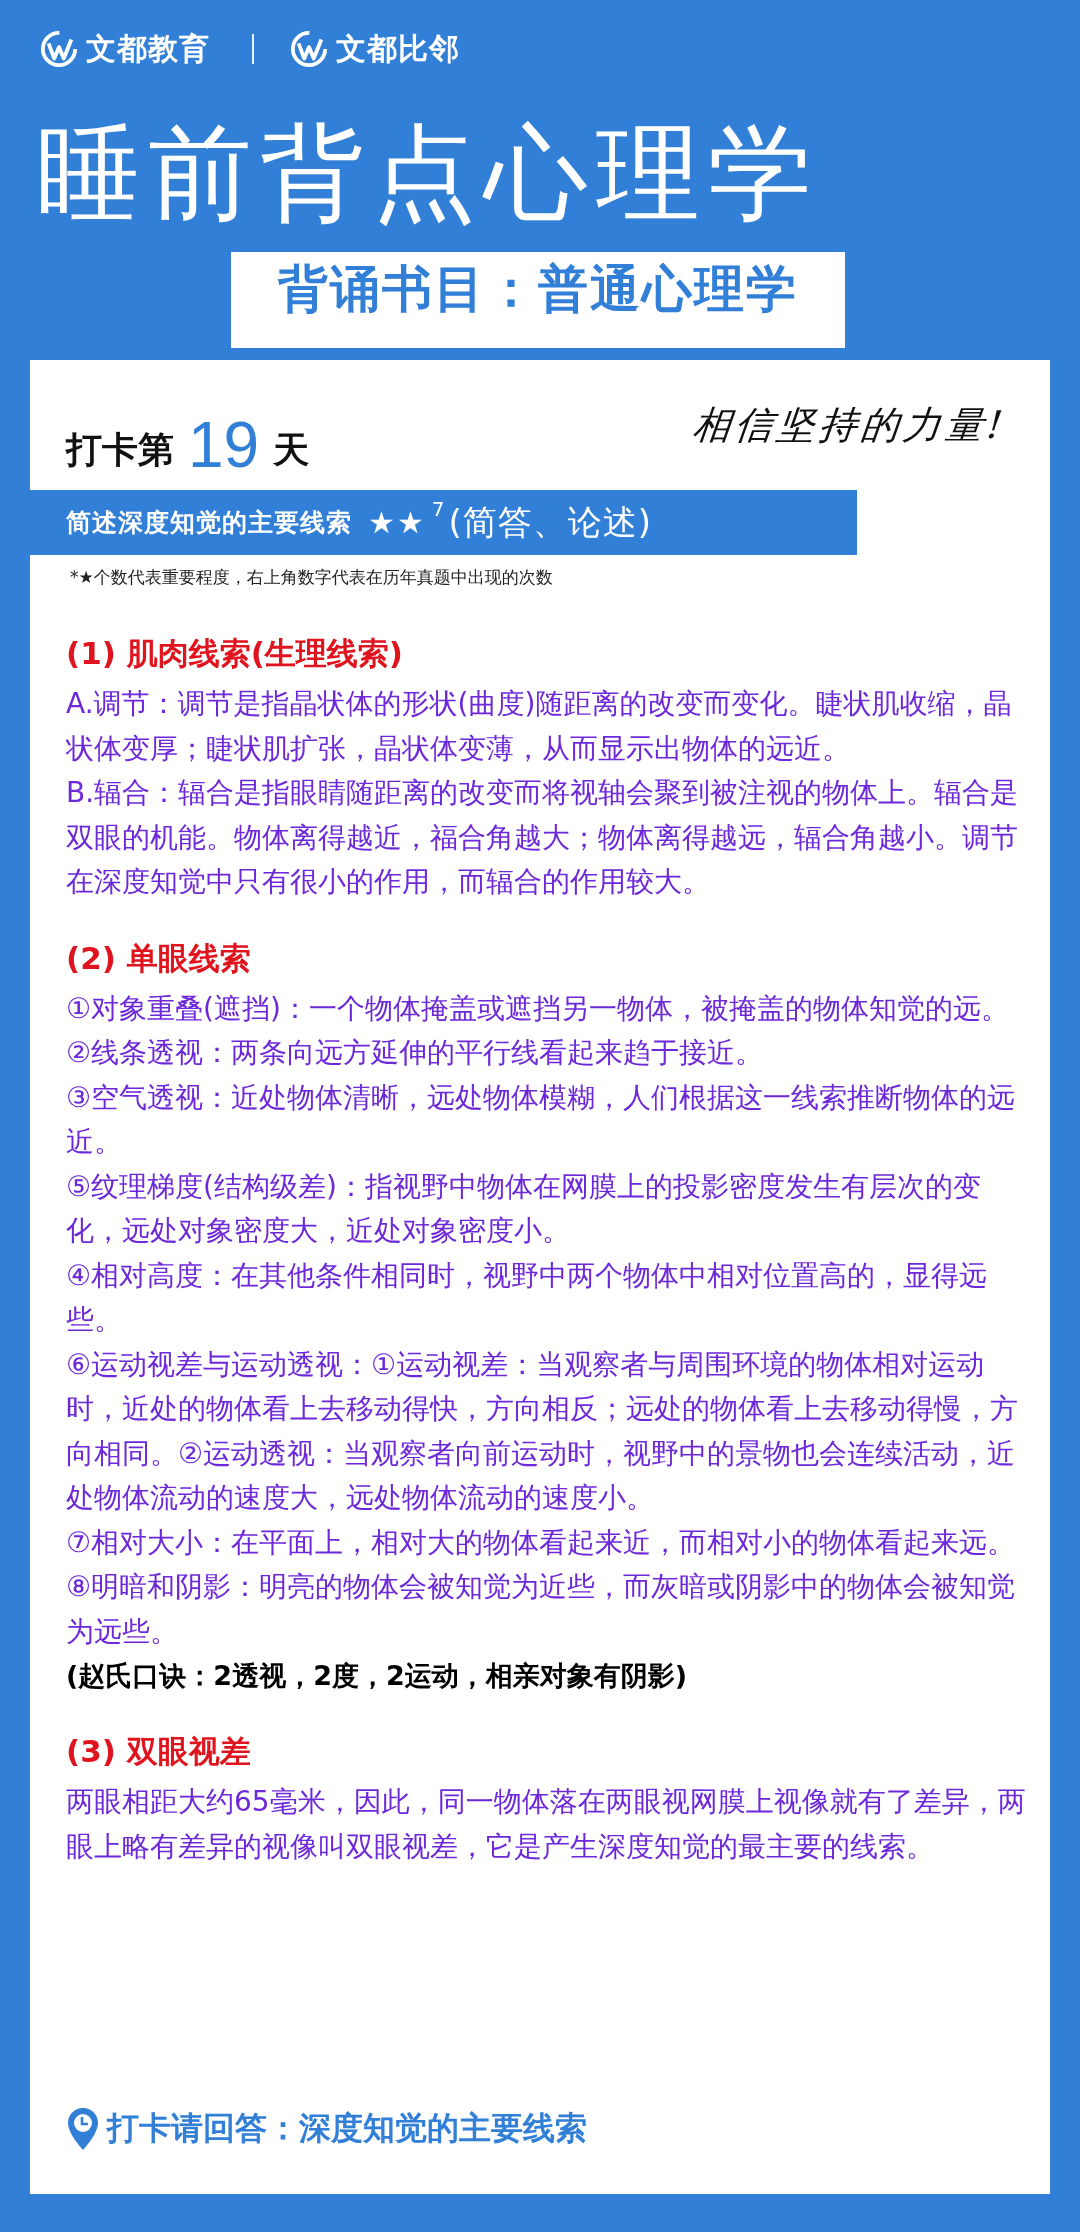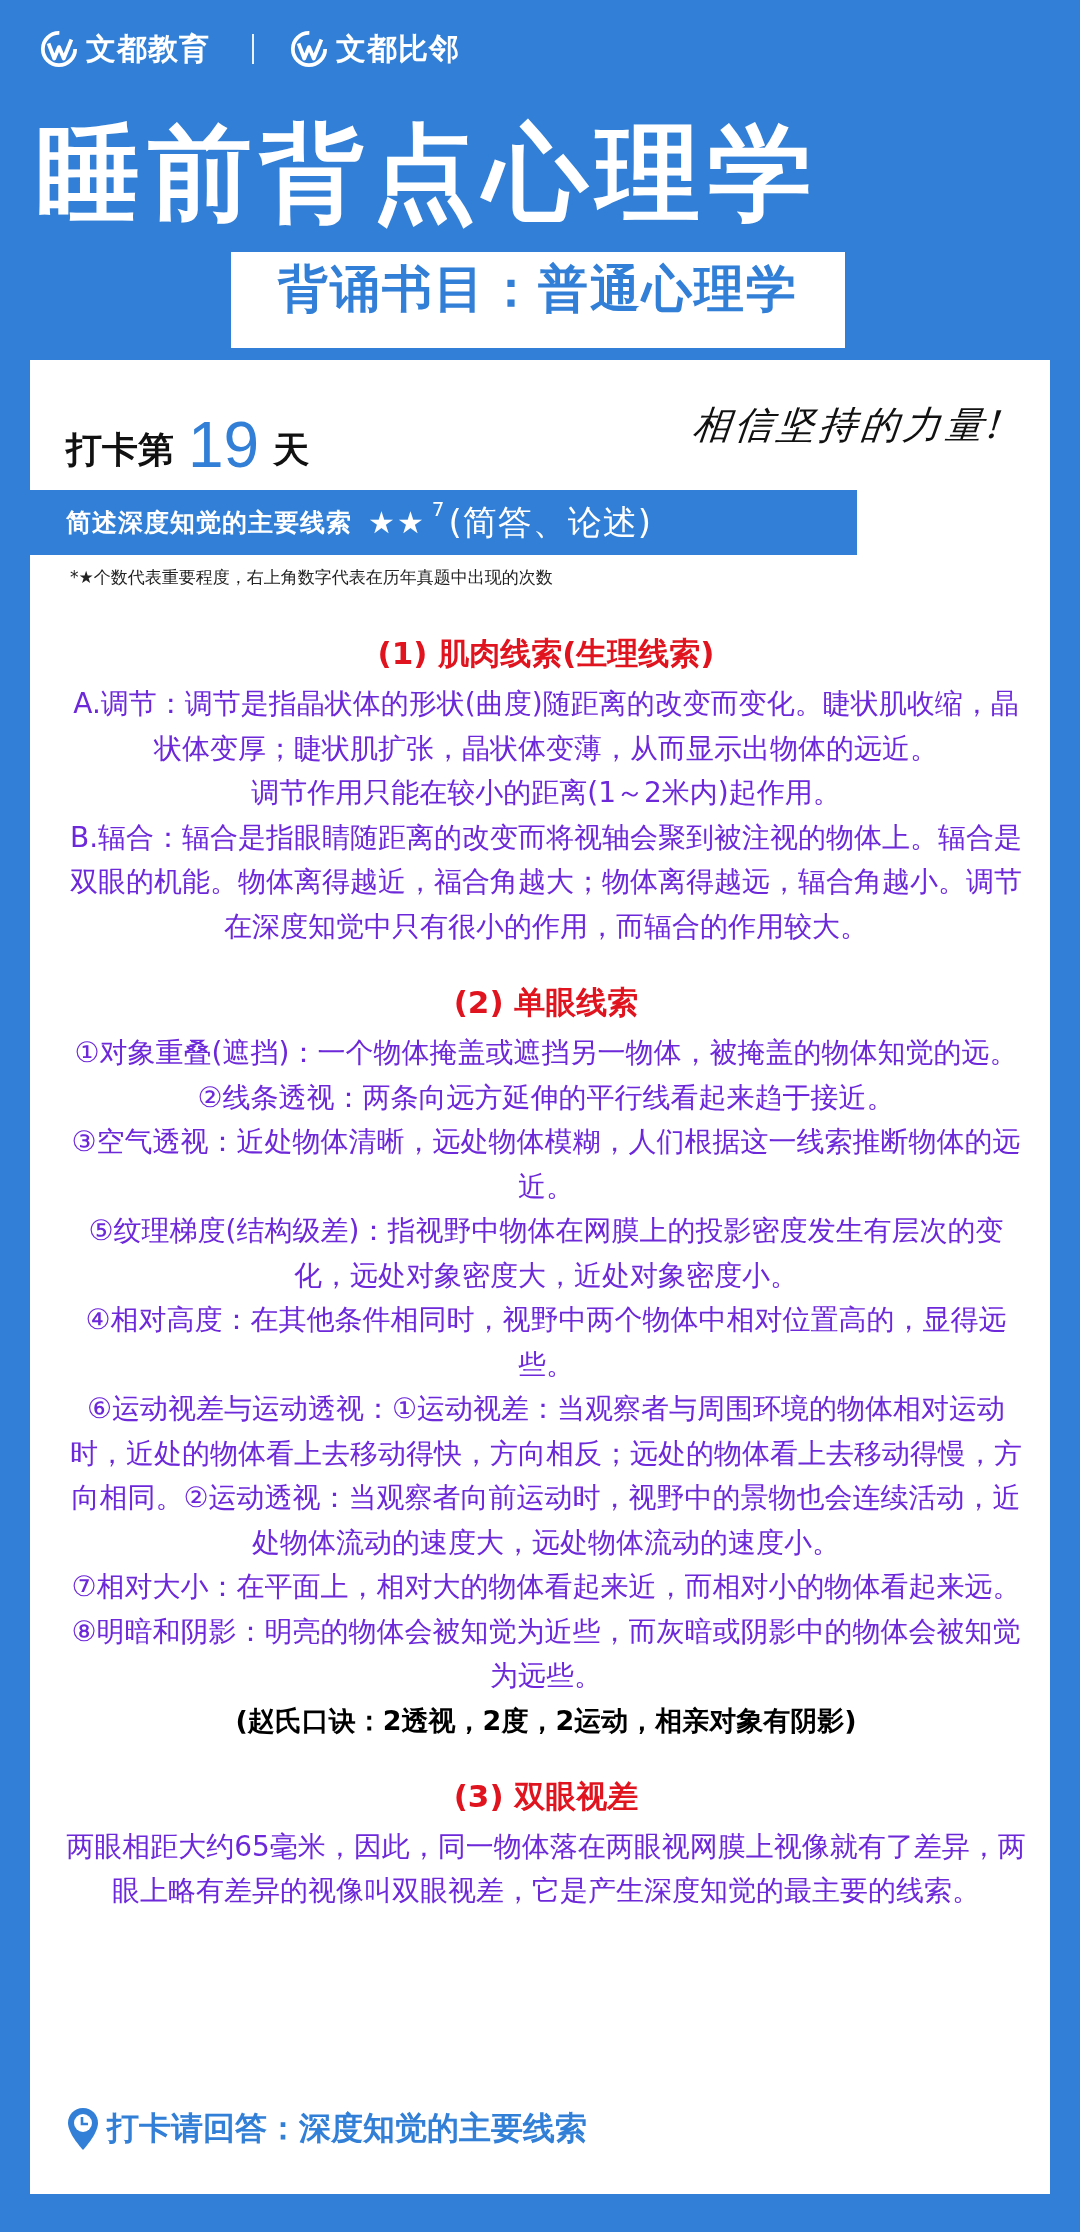--- a/index.html
+++ b/index.html
@@ -13,21 +13,21 @@
     position: absolute; left: 40px; top: 26px; height: 46px;
     display: flex; align-items: center; color: #fff;
   }
   .brand { display: flex; align-items: center; gap: 8px; }
   .brand-logo { width: 38px; height: 38px; }
   .brand-name { font-size: 30px; font-weight: bold; letter-spacing: 1px; color: #fff; }
   .brand-sep { width: 2px; height: 30px; background: #fff; margin: 0 36px 0 42px; opacity: .9; }
 
   .main-title {
     position: absolute; left: 0; top: 108px; width: 856px; text-align: center;
-    color: #fff; font-size: 104px; font-weight: bold; letter-spacing: 8px; line-height: 130px;
+    color: #fff; font-size: 104px; font-weight: normal; letter-spacing: 8px; line-height: 130px;
   }
   .book-box {
     position: absolute; left: 231px; top: 252px; width: 614px; height: 96px;
     background: #fff; color: #317fd6; text-align: center;
     font-size: 50px; font-weight: bold; line-height: 74px; letter-spacing: 2px;
   }
 
   .card {
     position: absolute; left: 30px; top: 360px; width: 1020px; height: 1834px;
     background: #fff;
@@ -54,21 +54,21 @@
   }
   .topic-title { font-size: 25px; font-weight: bold; letter-spacing: 1px; }
   .topic-stars { font-size: 30px; margin-left: 16px; letter-spacing: 2px; }
   .topic-count { font-size: 20px; position: relative; top: -14px; margin-left: 6px; }
   .topic-type { font-size: 34px; margin-left: 4px; letter-spacing: 1px; }
 
   .note {
     position: absolute; left: 40px; top: 206px; font-size: 17px; color: #222;
   }
 
-  .content { position: absolute; left: 36px; top: 270px; width: 960px; text-align: center; }
+  .content { position: absolute; left: 36px; top: 270px; width: 960px; }
   .sec-title { color: #e0141e; font-size: 31px; font-weight: bold; line-height: 46px; }
   .para { color: #6d28d9; font-size: 28px; line-height: 44.5px; }
   .mnemonic { color: #000000; font-size: 27px; font-weight: bold; line-height: 44px; }
   .gap-s { height: 6px; }
   .gap-l { height: 30px; }
 
   .answer {
     position: absolute; left: 36px; top: 1746px; display: flex; align-items: center; gap: 7px;
   }
   .answer svg { width: 34px; height: 46px; }
@@ -111,21 +111,20 @@
     <span class="topic-stars">★★</span>
     <span class="topic-count">7</span>
     <span class="topic-type">(简答、论述)</span>
   </div>
   <div class="note">*★个数代表重要程度，右上角数字代表在历年真题中出现的次数</div>
 
   <div class="content">
     <div class="sec-title">(1) 肌肉线索(生理线索)</div>
     <div class="gap-s"></div>
     <div class="para">A.调节：调节是指晶状体的形状(曲度)随距离的改变而变化。睫状肌收缩，晶状体变厚；睫状肌扩张，晶状体变薄，从而显示出物体的远近。</div>
-    <div class="para">调节作用只能在较小的距离(1～2米内)起作用。</div>
     <div class="para">B.辐合：辐合是指眼睛随距离的改变而将视轴会聚到被注视的物体上。辐合是双眼的机能。物体离得越近，福合角越大；物体离得越远，辐合角越小。调节在深度知觉中只有很小的作用，而辐合的作用较大。</div>
     <div class="gap-l"></div>
 
     <div class="sec-title">(2) 单眼线索</div>
     <div class="gap-s"></div>
     <div class="para">①对象重叠(遮挡)：一个物体掩盖或遮挡另一物体，被掩盖的物体知觉的远。</div>
     <div class="para">②线条透视：两条向远方延伸的平行线看起来趋于接近。</div>
     <div class="para">③空气透视：近处物体清晰，远处物体模糊，人们根据这一线索推断物体的远近。</div>
     <div class="para">⑤纹理梯度(结构级差)：指视野中物体在网膜上的投影密度发生有层次的变化，远处对象密度大，近处对象密度小。</div>
     <div class="para">④相对高度：在其他条件相同时，视野中两个物体中相对位置高的，显得远些。</div>

